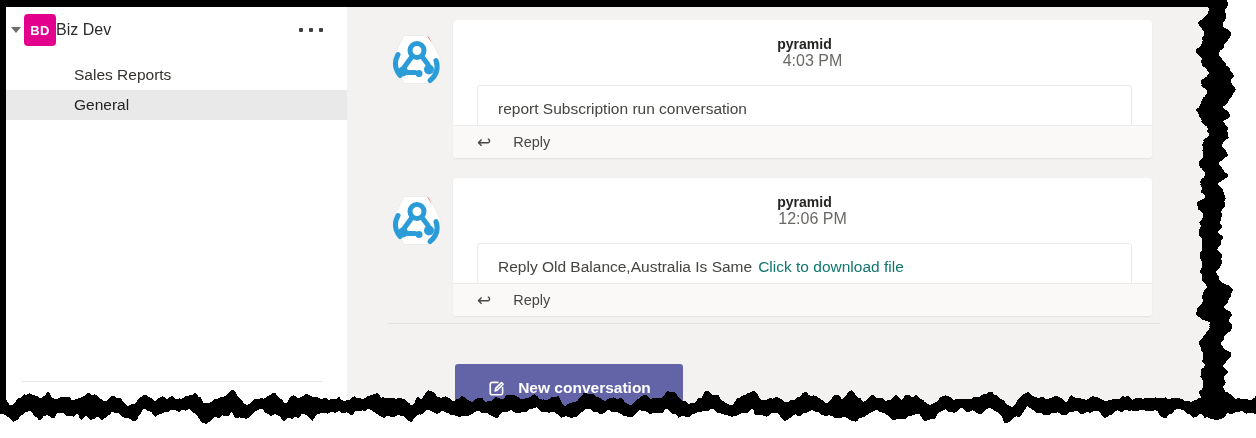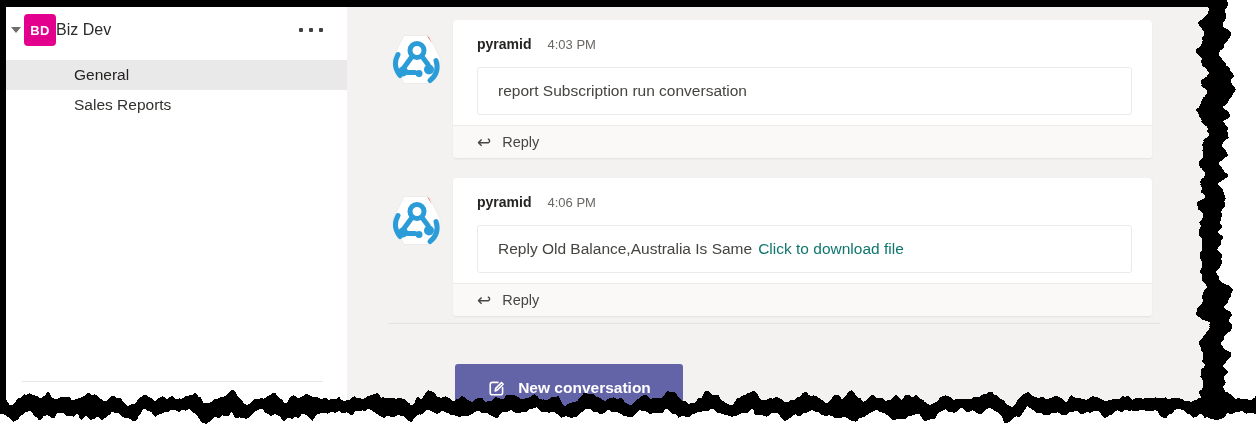--- a/index.html
+++ b/index.html
@@ -22,31 +22,31 @@
                  font-size:15.5px; color:#33312e; cursor:pointer; }
   .channel-row.selected { background:#e9e9e9; color:#252423; }
   .sidebar-divider { position:absolute; left:16px; right:24px; top:374px; height:1px; background:#e8e7e5; }
 
   
   .content { position:absolute; left:347px; top:7px; right:0; bottom:0; background:#f3f2f1; }
   .bot-avatar { position:absolute; left:43px; width:53px; height:56px; }
   .msg-block { position:absolute; left:106px; width:699px; height:138px; background:#ffffff;
                border-radius:4px; box-shadow:0 1px 2px rgba(0,0,0,.07); overflow:hidden; }
   .msg-main { height:105px; padding:16px 20px 0 24px; }
-  .msg-meta { display:flex; align-items:center; }
+  .msg-meta { display:flex; align-items:center;flex-direction:column; }
   .msg-author { font-size:14px; font-weight:bold; color:#252423; }
-  .msg-time { margin-left:16px; font-size:13px; color:#6a6865; }
+  .msg-time { margin-left:16px; font-size:16px; color:#6a6865; }
   .msg-card { margin-top:15px; height:48px; width:655px; border:1px solid #eceae8;
               border-radius:3px; background:#fff; display:flex; align-items:center;
               padding-left:20px; font-size:15.5px; color:#454441; }
   .msg-link { color:#0f766e; margin-left:6px; cursor:pointer; text-decoration:none; }
   .reply-bar { height:33px; border-top:1px solid #edebe9; background:#faf9f8;
                display:flex; align-items:center; padding-left:24px; cursor:pointer; }
   .reply-arrow { font-size:17px; color:#484644; line-height:1; }
-  .reply-label { margin-left:11px; font-size:14.5px; color:#484644; }
+  .reply-label { margin-left:22px; font-size:14.5px; color:#484644; }
   .conv-divider { position:absolute; left:41px; top:316px; width:772px; height:1px; background:#e3e1df; }
   .new-conv-btn { position:absolute; left:108px; top:357px; width:228px; height:48px;
                   background:#6264a7; border:none; border-radius:3px; display:flex;
                   align-items:center; justify-content:center; gap:12px; cursor:pointer; }
   .new-conv-btn span { color:#ffffff; font-size:15.5px; font-weight:bold; }
 
   
   .tear-overlay { position:absolute; left:0; top:0; z-index:40; pointer-events:none; }
 </style>
 </head>
@@ -63,22 +63,22 @@
       </span>
       <span class="team-avatar" style="background-color: rgb(227, 0, 140);">BD</span>
       <span class="team-name">Biz Dev</span>
       <span class="more-dots">
         <i></i>
           <i></i>
           <i></i>
       </span>
     </div>
     <div class="channels">
+      <div class="channel-row">Sales Reports</div>
       <div class="channel-row selected">General</div>
-      <div class="channel-row">Sales Reports</div>
     </div>
     <div class="sidebar-divider"></div>
   </div>
 
   <div class="content">
 
     <div class="bot-avatar" style="top:25px;">
       <svg width="53" height="56" viewBox="0 0 53 53">
         <polygon points="14,2 39,2 51,26 39,50 14,50 2,26" fill="#ffffff" stroke="#ececec" stroke-width="1" stroke-linejoin="round"></polygon>
         <path d="M37,2 L42,10 L39,4 Z" fill="#e8340c"></path>
@@ -127,21 +127,21 @@
         <circle cx="13" cy="38" r="5" fill="#2b9cd8"></circle>
         <circle cx="39" cy="36" r="5" fill="#2b9cd8"></circle>
         <circle cx="29" cy="40" r="3.5" fill="#2b9cd8"></circle>
       </svg>
     </div>
 
     <div class="msg-block" style="top:171px;">
       <div class="msg-main">
         <div class="msg-meta">
           <span class="msg-author">pyramid</span>
-          <span class="msg-time">4:06 PM</span>
+          <span class="msg-time">12:06 PM</span>
         </div>
         <div class="msg-card">
           <span>Reply Old Balance,Australia Is Same</span>
           <a class="msg-link">Click to download file</a>
         </div>
       </div>
       <div class="reply-bar">
         <span class="reply-arrow">↩</span>
         <span class="reply-label">Reply</span>
       </div>

